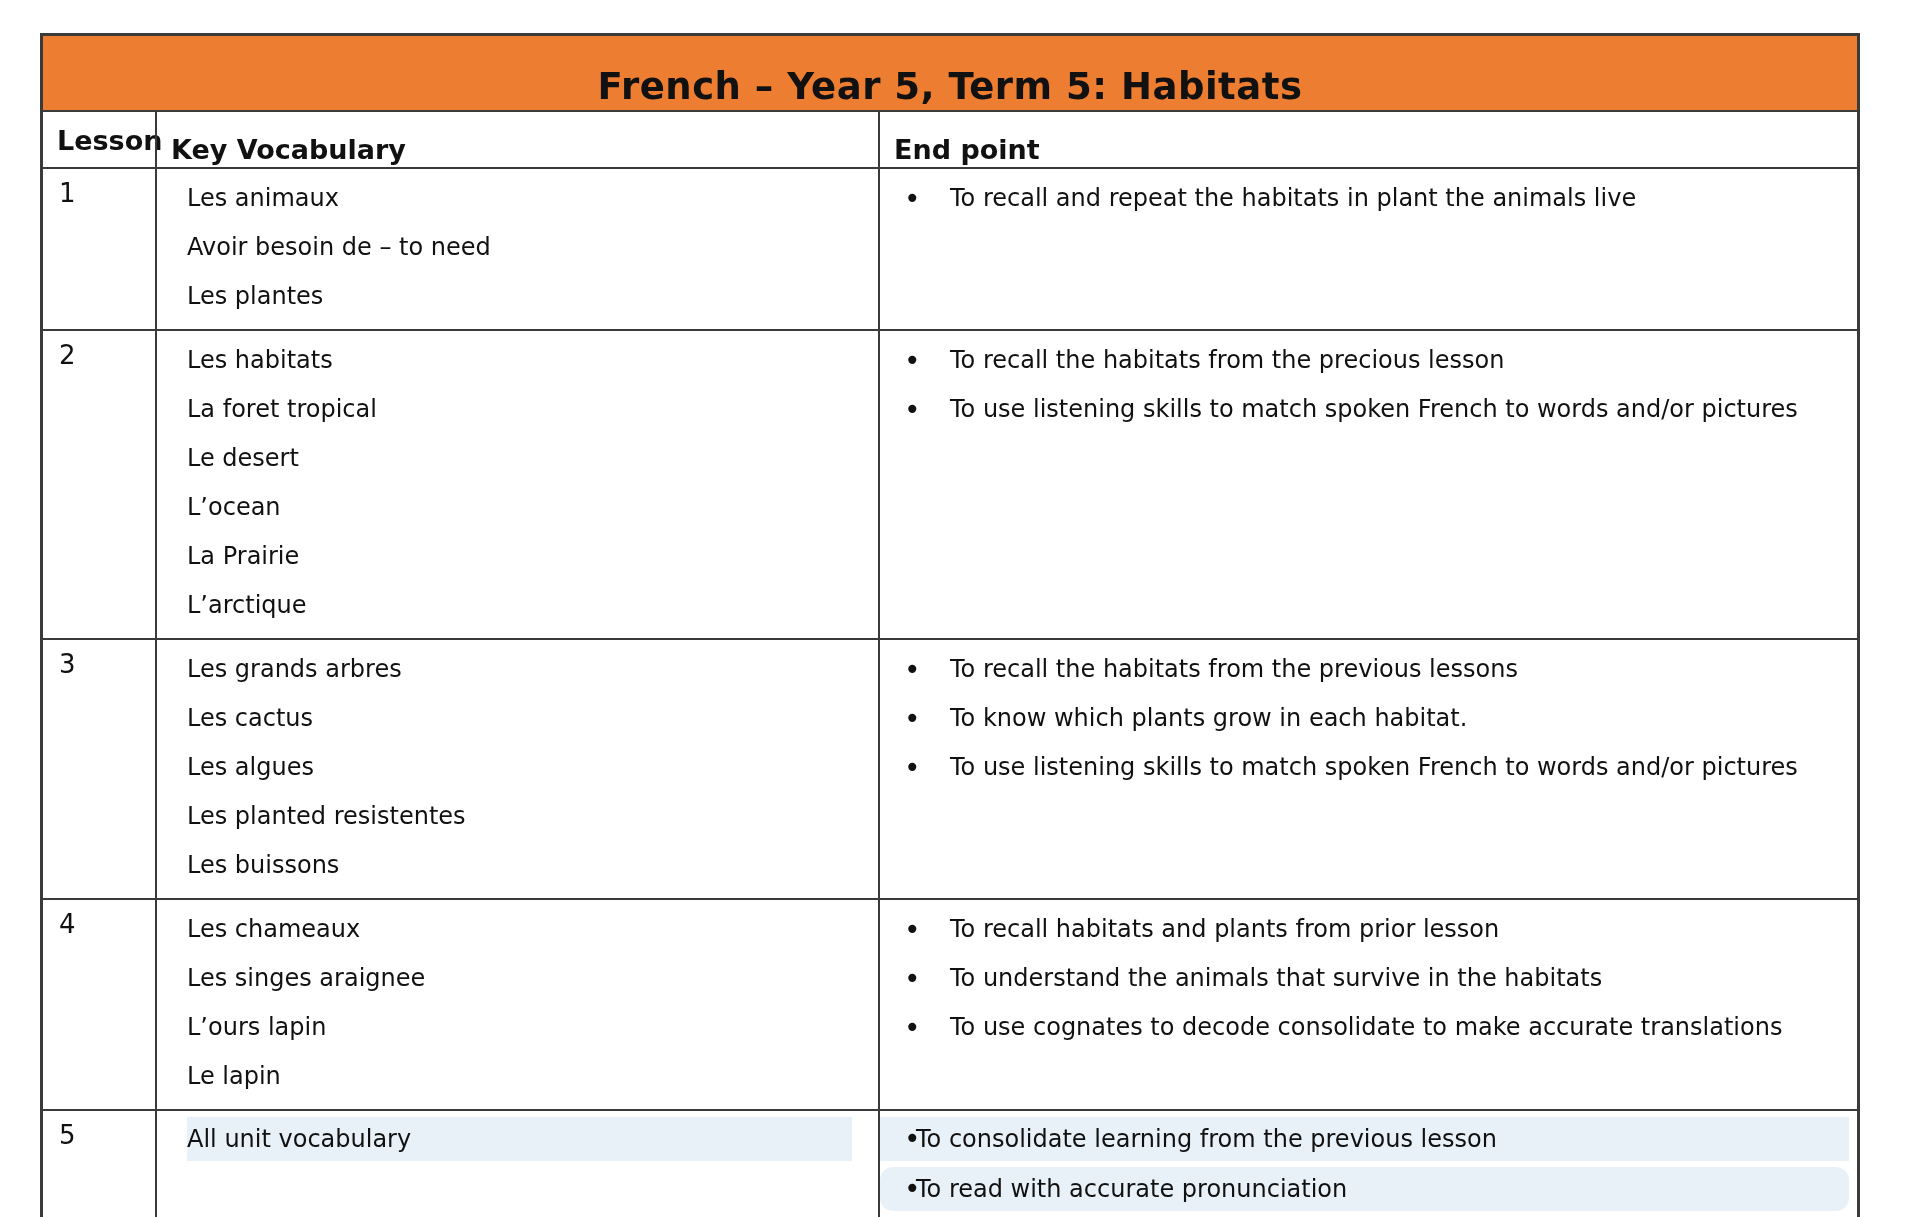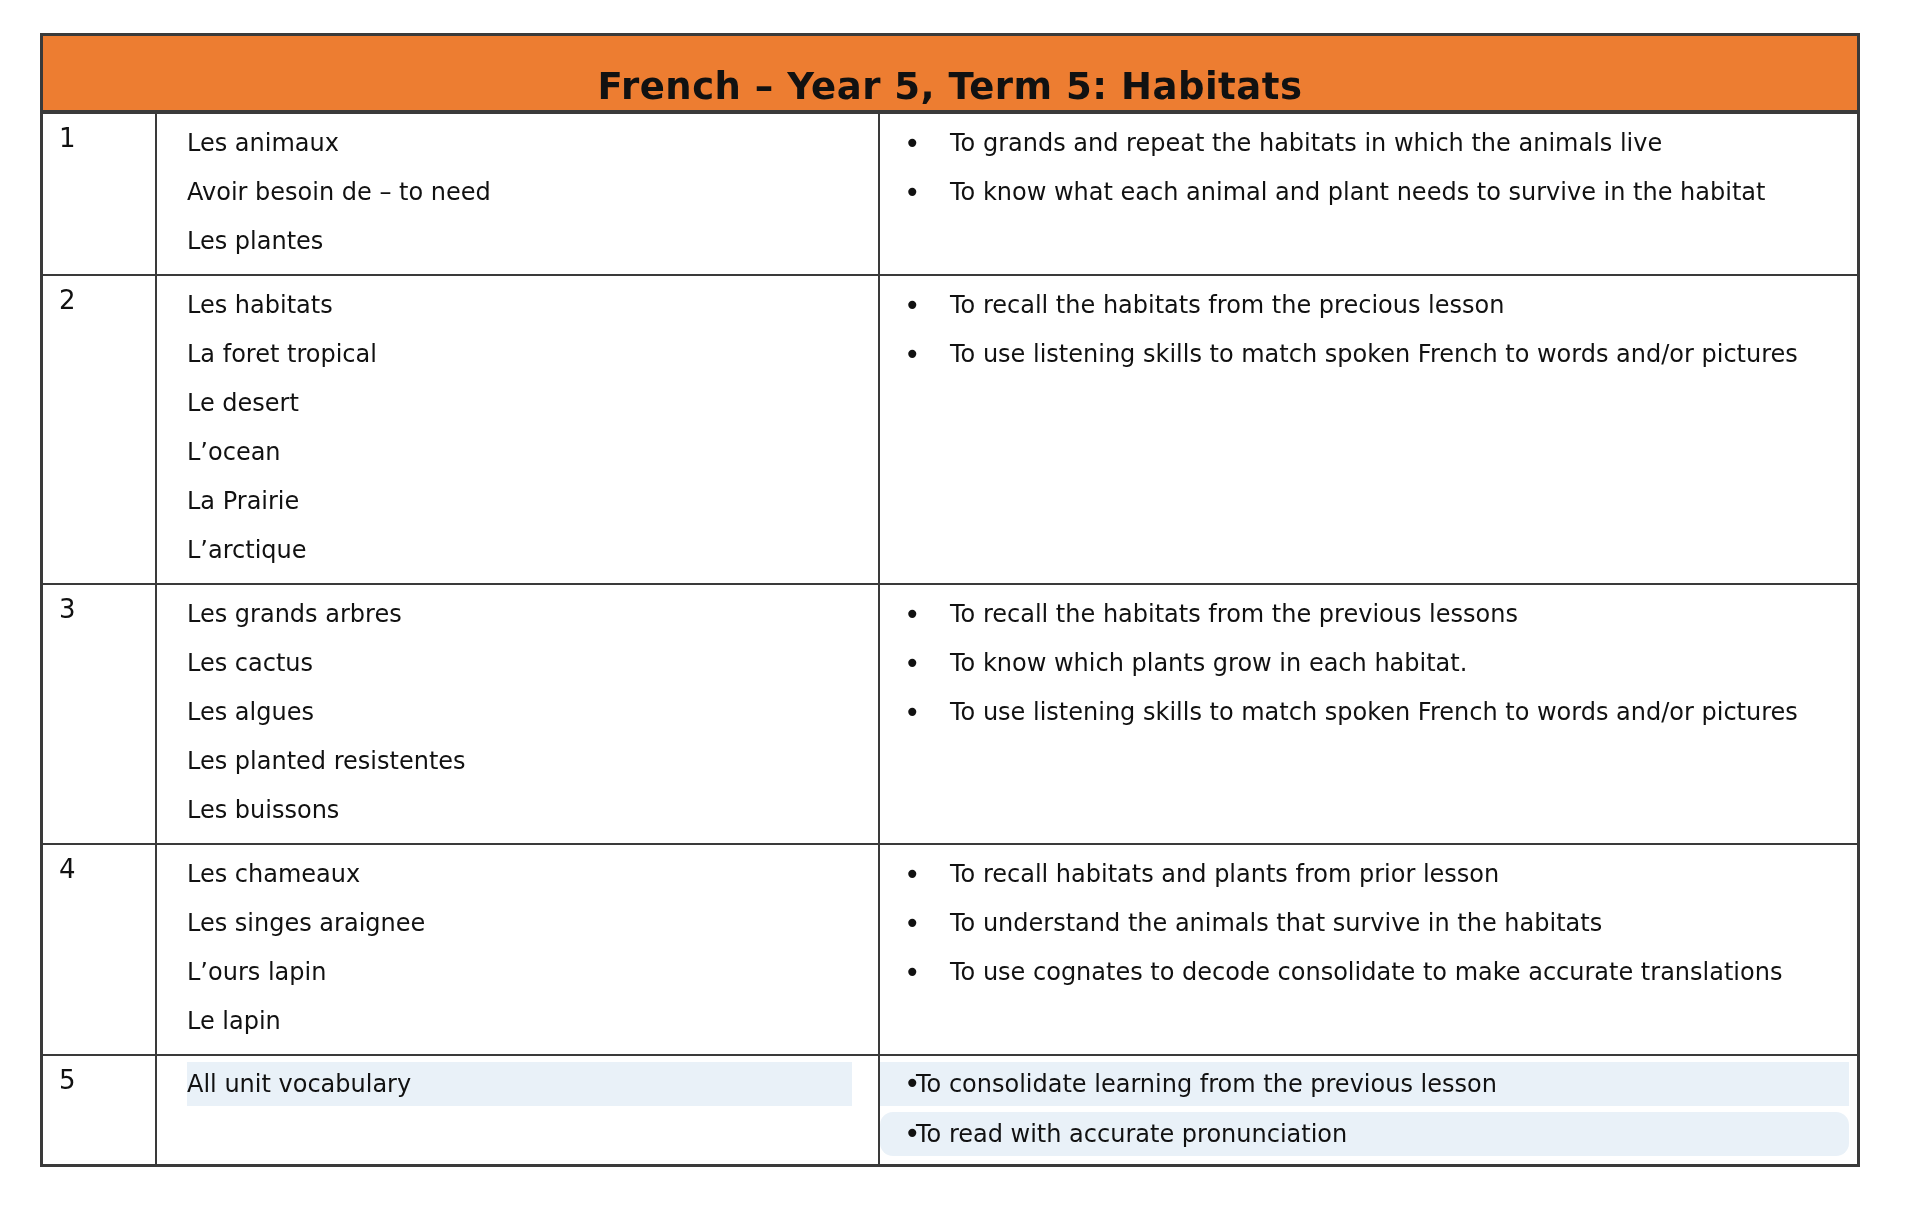--- a/index.html
+++ b/index.html
@@ -79,32 +79,36 @@
   .row.highlight li:last-child{margin-bottom:0;border-radius:13px;}
 </style>
 </head>
 <body style="--header-bg: #ED7D31; --hl: #E9F1F8; --border: #3A3A3A; --text: #111111;">
 
 <div class="page">
   <div class="table">
     <div class="title-bar">
       <span>French – Year 5, Term 5: Habitats</span>
     </div>
+    <div class="header-row">
+      <div class="cell lesson-cell">Lesson</div>
+      <div class="cell vocab-cell">Key Vocabulary</div>
+      <div class="cell end-cell" style="padding-left:14px">End point</div>
+    </div>
     <div id="rows">
         <div class="row">
           <div class="cell lesson-cell">1</div>
           <div class="cell vocab-cell">
             <div class="vocab-line">Les animaux</div>
             <div class="vocab-line">Avoir besoin de – to need</div>
             <div class="vocab-line">Les plantes</div>
           </div>
           <div class="cell end-cell">
             <ul>
-              <li>To grands and repeat the habitats in which the animals live</li>
-              <li>To know what each animal and plant needs to survive in the habitat</li>
+              <li>To recall and repeat the habitats in plant the animals live</li>
             </ul>
           </div>
         </div>
         <div class="row">
           <div class="cell lesson-cell">2</div>
           <div class="cell vocab-cell">
             <div class="vocab-line">Les habitats</div>
             <div class="vocab-line">La foret tropical</div>
             <div class="vocab-line">Le desert</div>
             <div class="vocab-line">L’ocean</div>

